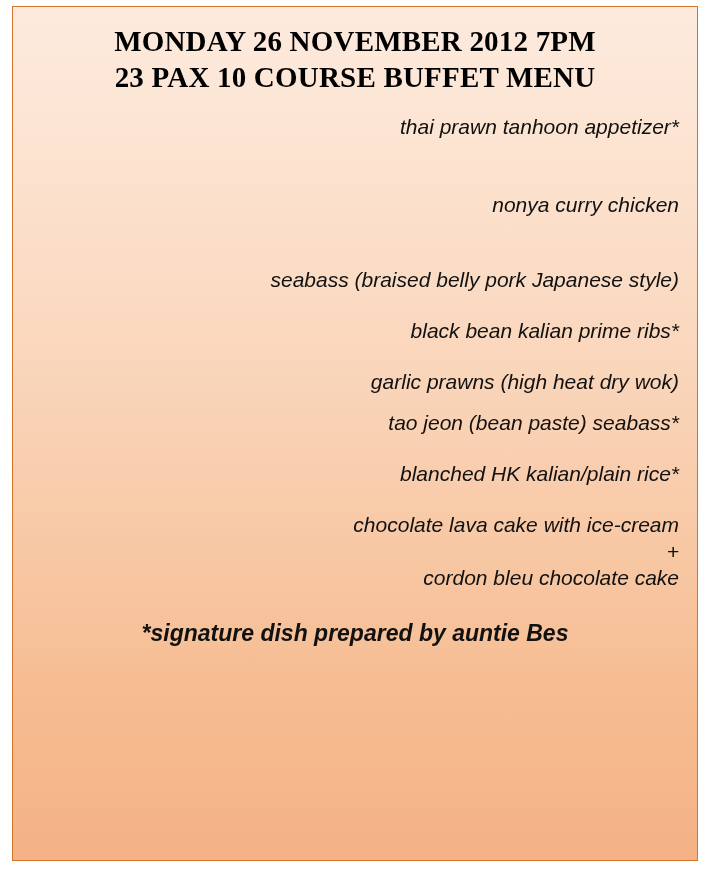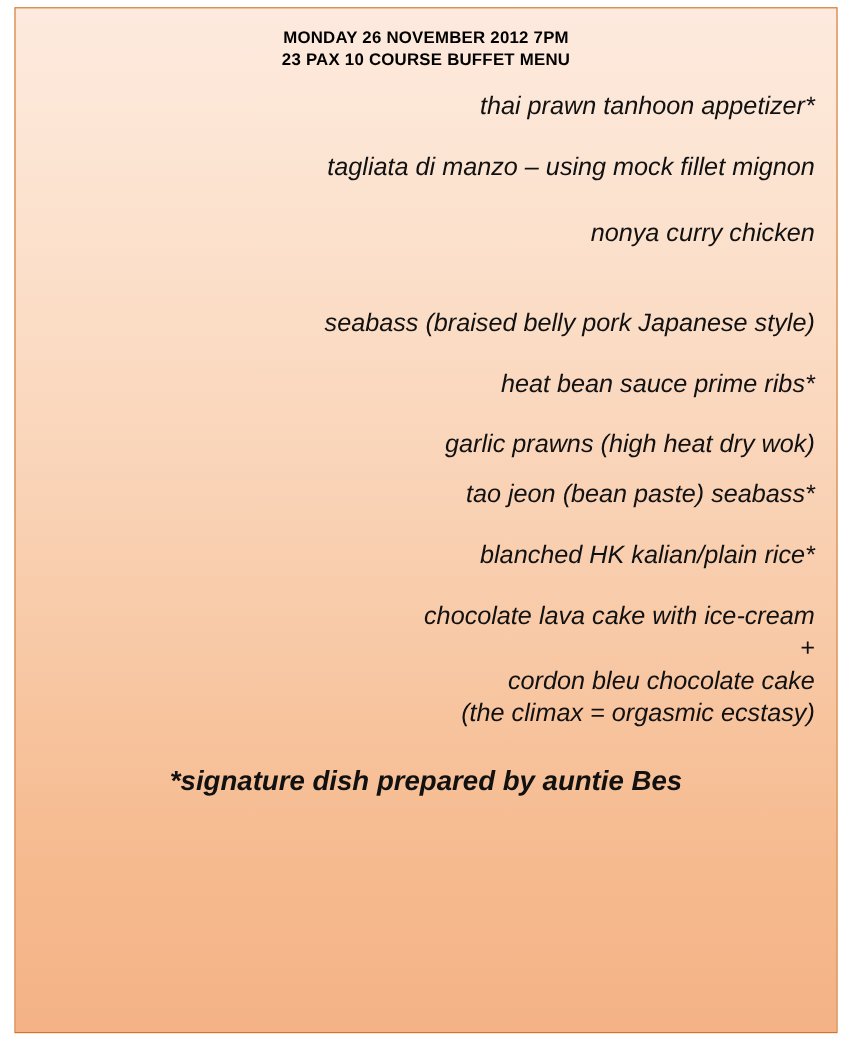--- a/index.html
+++ b/index.html
@@ -23,25 +23,26 @@
     border: 1px solid #d2752a;
     background: linear-gradient(to bottom, #fdeade 0%, #fce3d0 18%, #fad7bd 40%, #f8c9a6 62%, #f6bb90 82%, #f4b286 100%);
     padding: 14px 18px 10px 18px;
     text-align: center;
   }
   .title-block {
     margin-top: 2px;
     margin-bottom: 18px;
   }
   .title-line {
-    font-size: 14px;
+    font-size: 29px;
     font-weight: bold;
     color: #000000;
     line-height: 1.25;
     letter-spacing: 0.2px;
+    font-family: Liberation Serif, serif;
   }
   .course {
     font-style: italic;
     font-size: 21px;
     color: #111111;
     line-height: 1.28;
   }
   .course-line {
     display: block;
     text-align: right;
@@ -66,42 +67,41 @@
     <div class="title-line">23 PAX 10 COURSE BUFFET MENU</div>
   </div>
 
   <div class="course">
     <span class="course-line">thai prawn tanhoon appetizer*</span>
   </div>
 
   <div class="spacer-md"></div>
 
   <div class="course">
-    <span class="course-line">tagliata di manzo – using mock fillet mignon</span>
   </div>
 
   <div class="spacer-lg"></div>
 
   <div class="course">
     <span class="course-line">nonya curry chicken</span>
   </div>
 
   <div class="spacer-md"></div>
 
 
   <div class="spacer-md"></div>
 
   <div class="course">
     <span class="course-line">seabass (braised belly pork Japanese style)</span>
   </div>
 
   <div class="spacer-md"></div>
 
   <div class="course">
-    <span class="course-line">heat bean sauce prime ribs*</span>
+    <span class="course-line">black bean kalian prime ribs*</span>
   </div>
 
   <div class="spacer-md"></div>
 
   <div class="course">
     <span class="course-line">garlic prawns (high heat dry wok)</span>
   </div>
 
   <div class="spacer-sm"></div>
 
@@ -114,20 +114,19 @@
   <div class="course">
     <span class="course-line">blanched HK kalian/plain rice*</span>
   </div>
 
   <div class="spacer-md"></div>
 
   <div class="course">
     <span class="course-line">chocolate lava cake with ice-cream</span>
     <span class="course-line">+</span>
     <span class="course-line">cordon bleu chocolate cake</span>
-    <span class="course-line">(the climax = orgasmic ecstasy)</span>
   </div>
 
   <div class="spacer-lg"></div>
 
   <div class="footnote">*signature dish prepared by auntie Bes</div>
 
 </div>
 
 </body></html>

